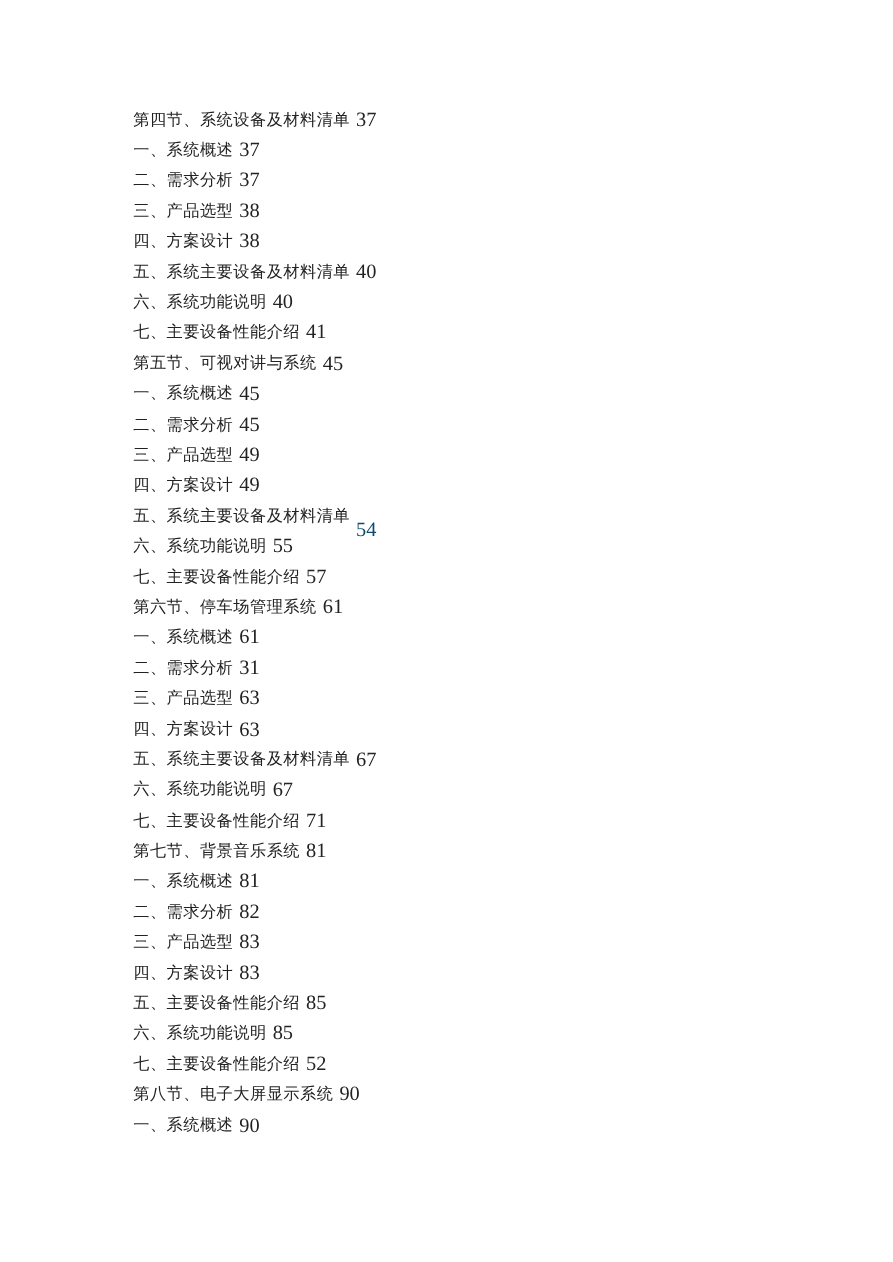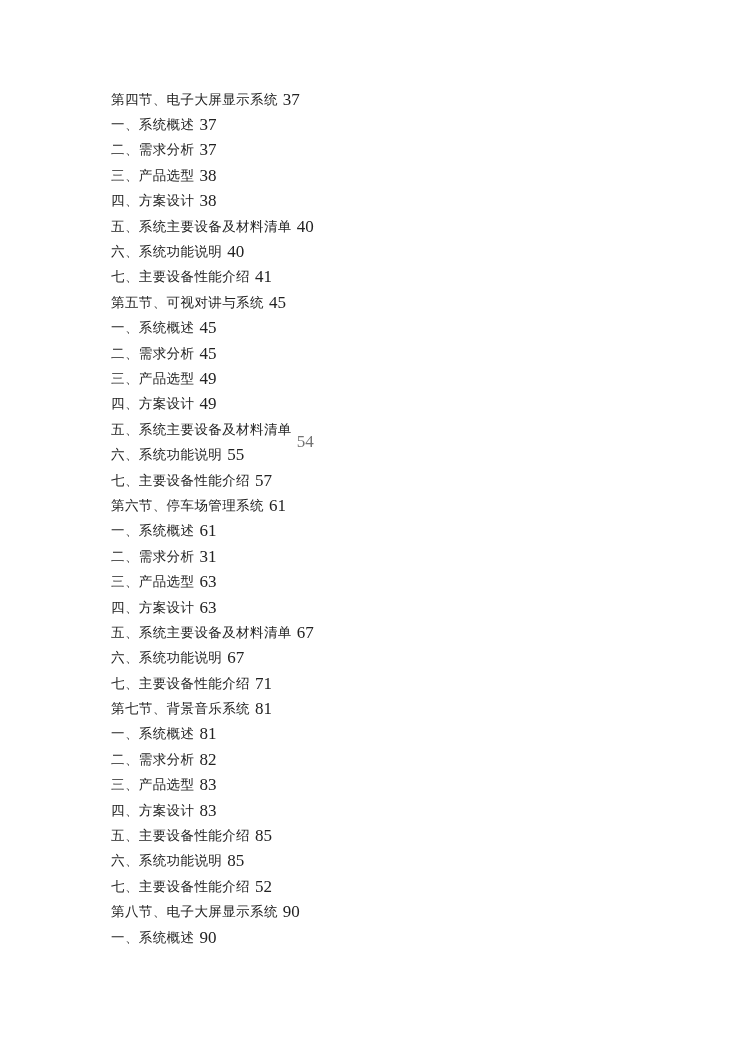--- a/index.html
+++ b/index.html
@@ -40,21 +40,21 @@
     margin-left: 5px;
     font-family: "Liberation Serif", "DejaVu Serif", serif;
   }
 </style>
 </head>
 <body>
 
 <div class="page">
   <div class="toc">
   <div class="toc-row">
-    <span class="toc-title" style="color: rgb(34, 34, 34);">第四节、电子大屏显示系统</span>
+    <span class="toc-title" style="color: rgb(34, 34, 34);">第四节、系统设备及材料清单</span>
     <span class="toc-page" style="color: rgb(34, 34, 34);">37</span>
   </div>
 
   <div class="toc-row">
     <span class="toc-title" style="color: rgb(34, 34, 34);">一、系统概述</span>
     <span class="toc-page" style="color: rgb(34, 34, 34);">37</span>
   </div>
 
   <div class="toc-row">
     <span class="toc-title" style="color: rgb(34, 34, 34);">二、需求分析</span>
@@ -106,21 +106,21 @@
     <span class="toc-page" style="color: rgb(34, 34, 34);">49</span>
   </div>
 
   <div class="toc-row">
     <span class="toc-title" style="color: rgb(34, 34, 34);">四、方案设计</span>
     <span class="toc-page" style="color: rgb(34, 34, 34);">49</span>
   </div>
 
   <div class="toc-row">
     <span class="toc-title" style="color: rgb(34, 34, 34);">五、系统主要设备及材料清单</span>
-    <span class="toc-page" style="color: #737373; margin-top: 24px;">54</span>
+    <span class="toc-page" style="color: #0c4a6e; margin-top: 24px;">54</span>
   </div>
 
   <div class="toc-row">
     <span class="toc-title" style="color: rgb(34, 34, 34);">六、系统功能说明</span>
     <span class="toc-page" style="color: rgb(34, 34, 34);">55</span>
   </div>
 
   <div class="toc-row">
     <span class="toc-title" style="color: rgb(34, 34, 34);">七、主要设备性能介绍</span>
     <span class="toc-page" style="color: rgb(34, 34, 34);">57</span>

